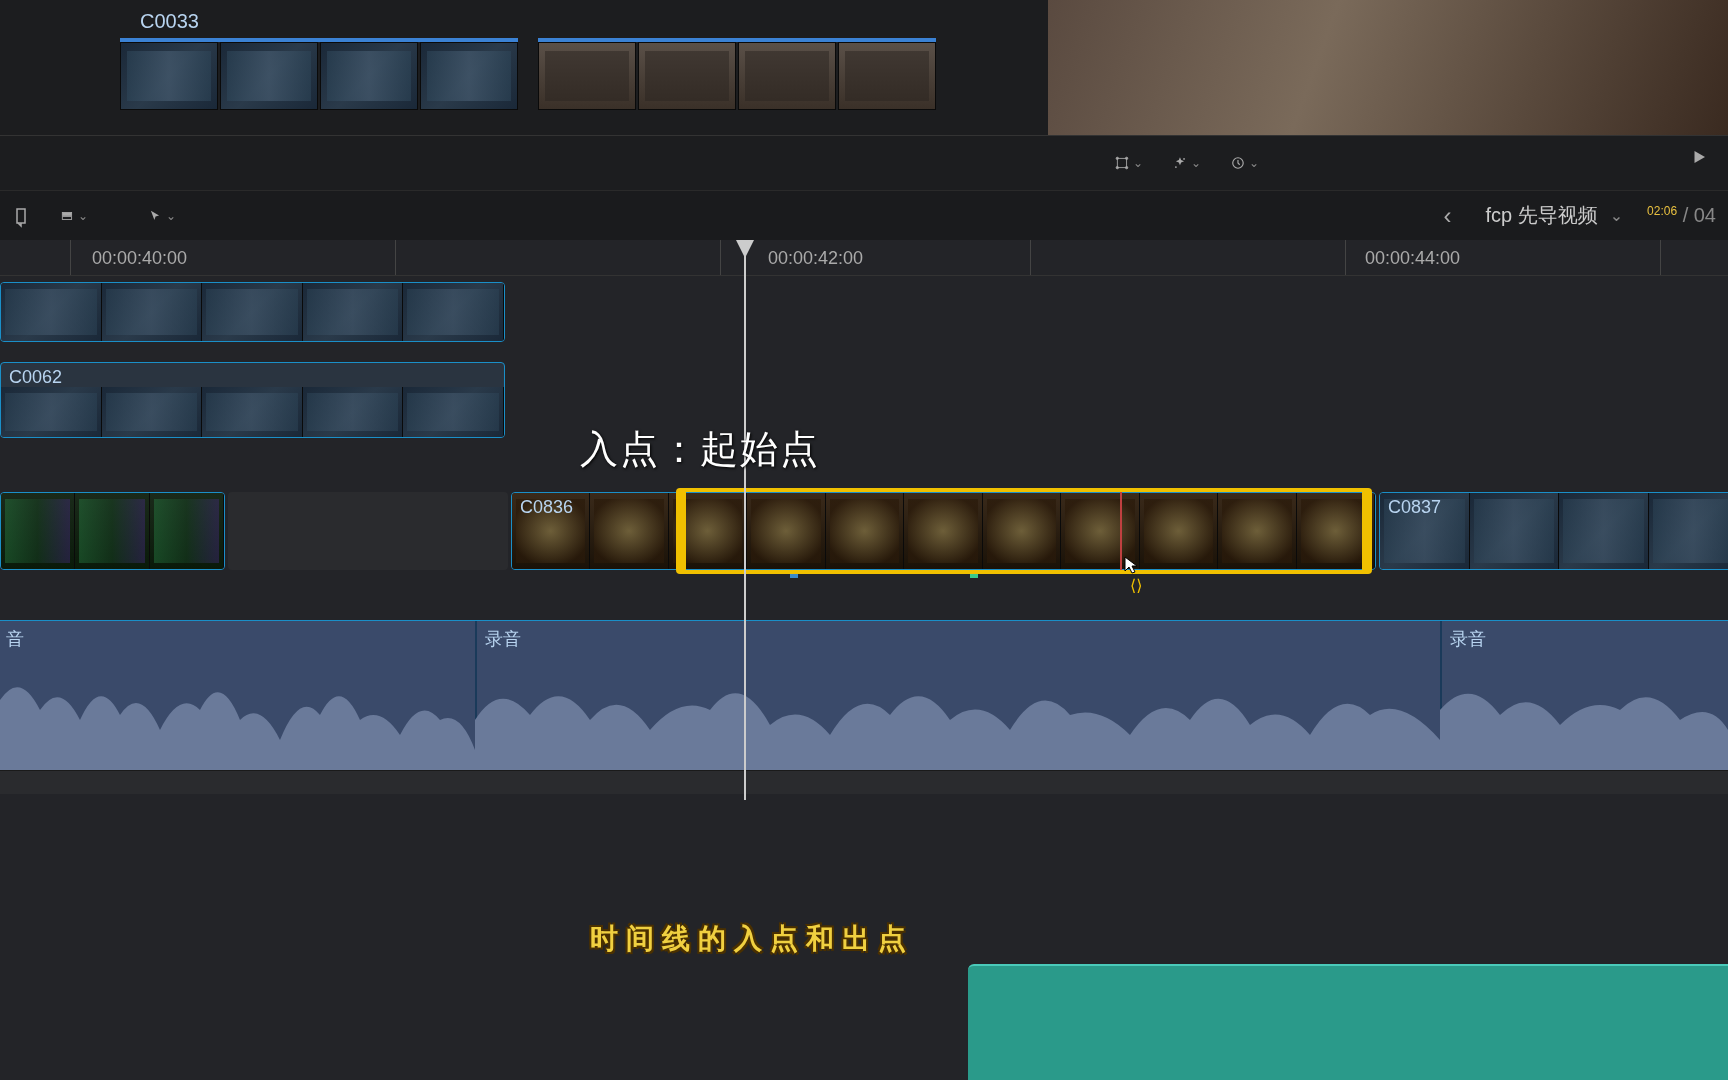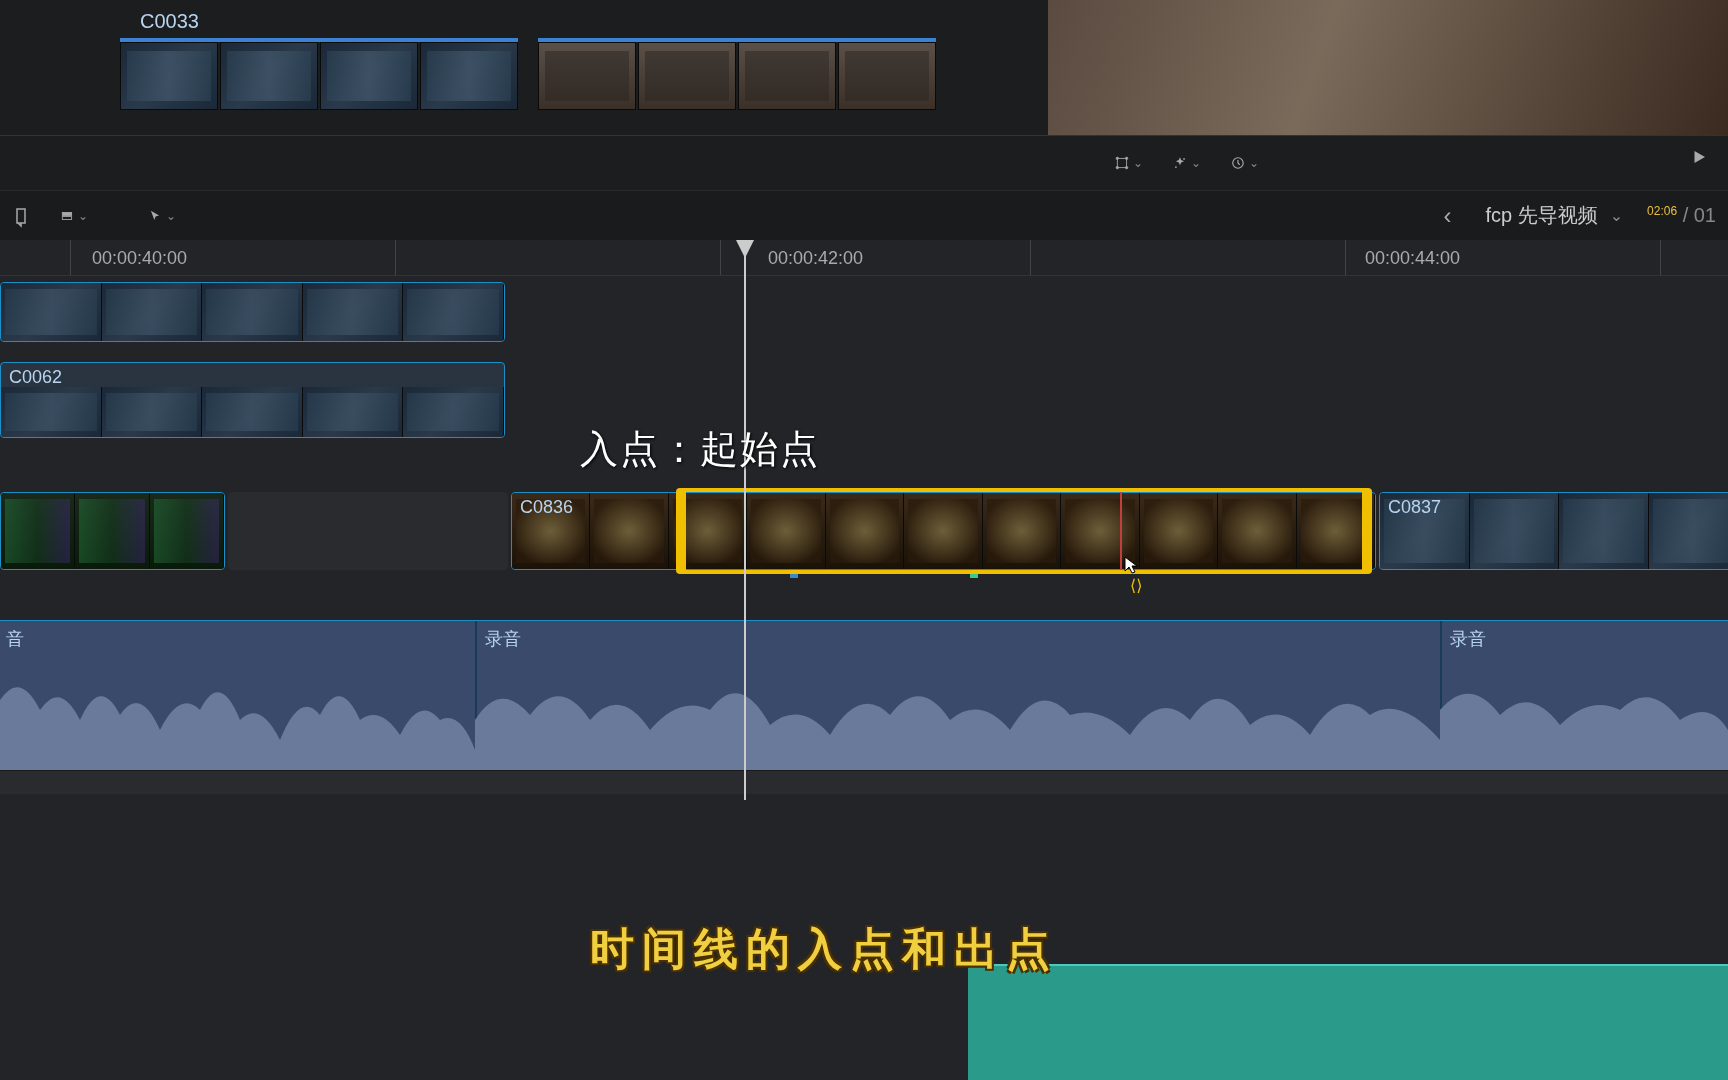--- a/index.html
+++ b/index.html
@@ -74,21 +74,21 @@
 .playhead::before { content:''; position:absolute; top:0; left:-8px; width:18px; height:18px; background:#ccc; clip-path: polygon(0 0, 100% 0, 50% 100%); }
 .skimmer { position: absolute; top: 0; bottom: 0; width: 2px; background: #c04040; z-index: 25; }
 
 
 .cursor-arrow { position: absolute; z-index: 40; width: 16px; height: 16px; }
 .cursor-arrow svg { width: 16px; height: 20px; }
 .cursor-icon { position: absolute; z-index: 39; color: #f0c000; font-size: 16px; }
 
 
 .overlay-text { position: absolute; color: #fff; font-size: 38px; z-index: 50; text-shadow: 1px 1px 3px #000; letter-spacing: 2px; font-family: Liberation Mono, monospace; }
-.subtitle { position: absolute; z-index: 60; color: #f0d040; font-size: 44px; font-weight: 600; text-shadow: 2px 2px 0 #4a3000, -2px -2px 0 #4a3000, 2px -2px 0 #4a3000, -2px 2px 0 #4a3000; letter-spacing: 8px; }
+.subtitle { position: absolute; z-index: 60; color: #f0d040; font-size: 28px; font-weight: 600; text-shadow: 2px 2px 0 #4a3000, -2px -2px 0 #4a3000, 2px -2px 0 #4a3000, -2px 2px 0 #4a3000; letter-spacing: 8px; }
 
 
 .teal-clip { position: absolute; background: #2a9a8a; border-top: 2px solid #4acaba; border-radius: 6px 0 0 0; }
 .teal-clip .label { color:#1a5a4a; font-size:18px; padding:6px 10px; opacity:0.7; }
 
 
 .sec-row { position: absolute; left:0; right:0; height: 24px; background: #2a2b2e; border-top:1px solid #1a1a1a; }
 
 
 .play-btn { position: absolute; right: 20px; top: 148px; color: #aaa; }
@@ -177,21 +177,21 @@
   </div>
   <div class="right">
     <div class="tool-icon" style="font-size:24px;color:#aaa">‹</div>
     <div style="display:flex;align-items:center;gap:8px">
       <span class="proj-name">fcp 先导视频</span>
       <span class="chevron" style="font-size:16px">⌄</span>
     </div>
     <div style="display:flex">
       <span class="tc-yellow">02:06</span>
       <span class="tc-gray">&nbsp;/&nbsp;</span>
-      <span class="tc-gray">01</span>
+      <span class="tc-gray">04</span>
     </div>
   </div>
 </div>
 
 <div class="timeline">
   <div class="ruler">
     <div class="mark" style="left:70px"></div>
     <div class="tick" style="left:92px">00:00:40:00</div>
     <div class="mark" style="left:395px"></div>
     <div class="mark" style="left:720px"></div>

